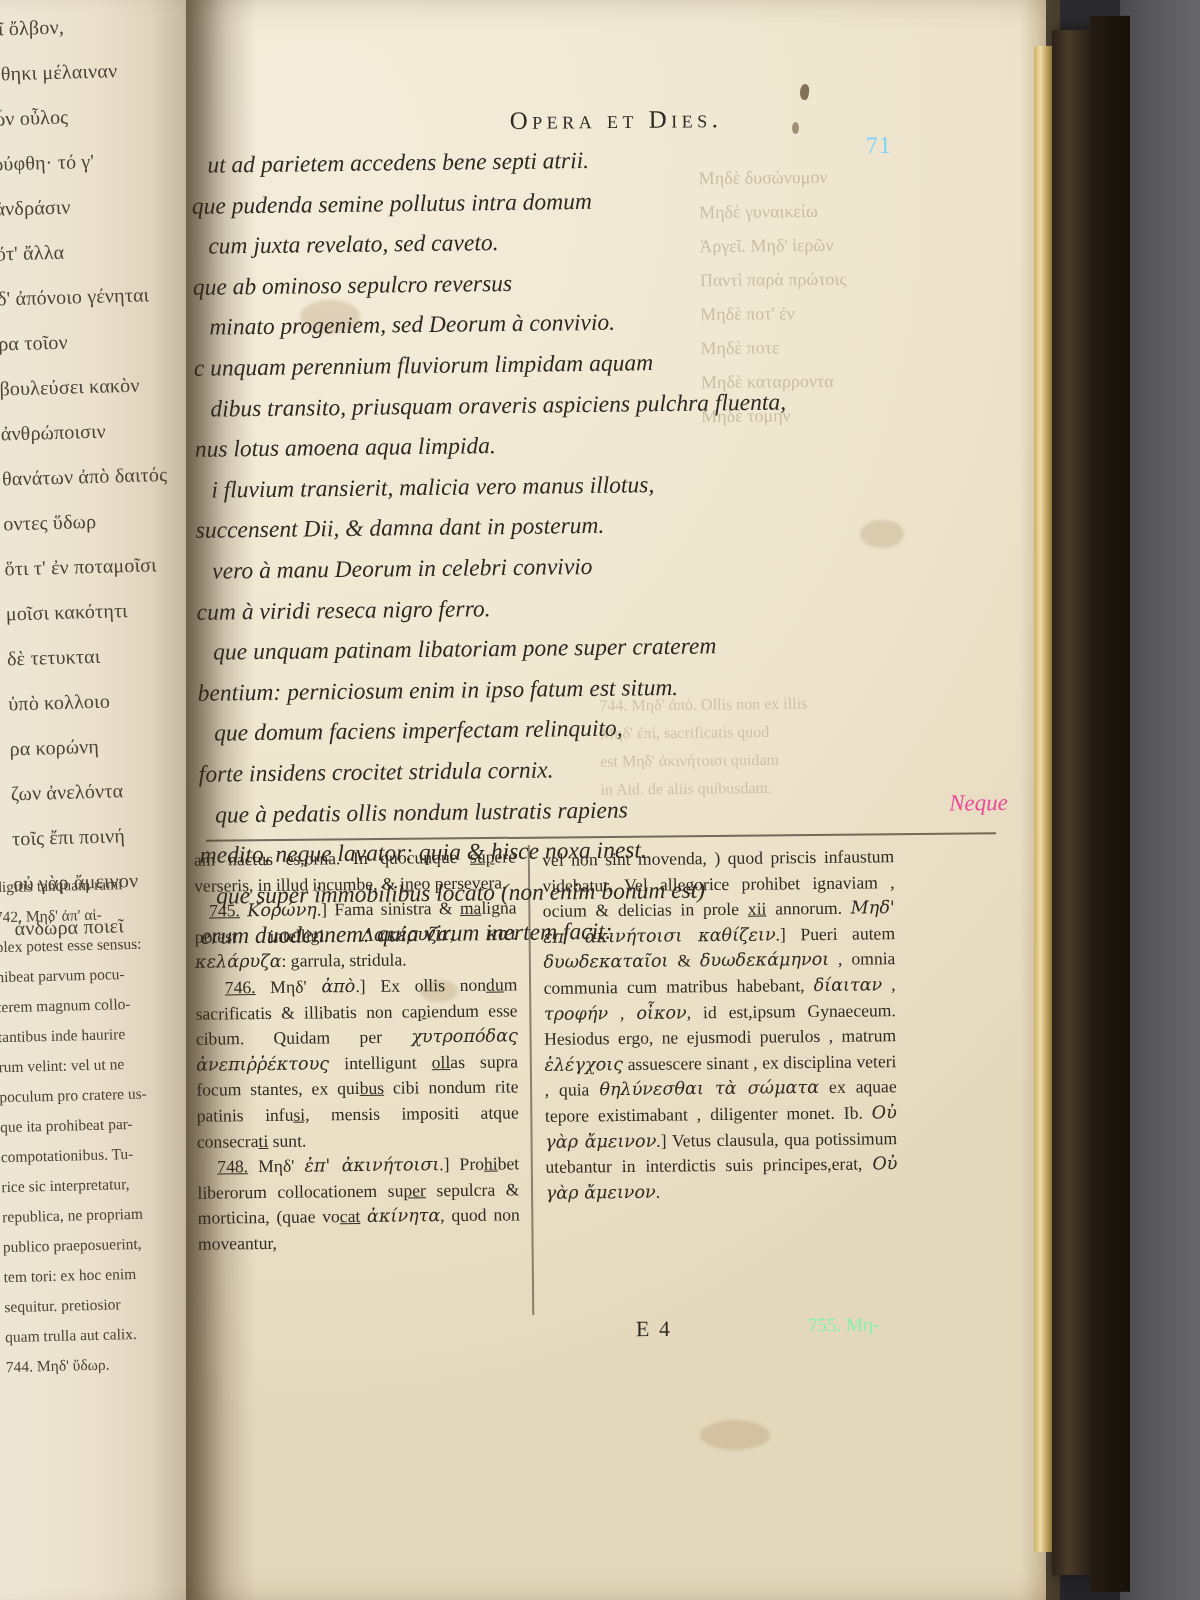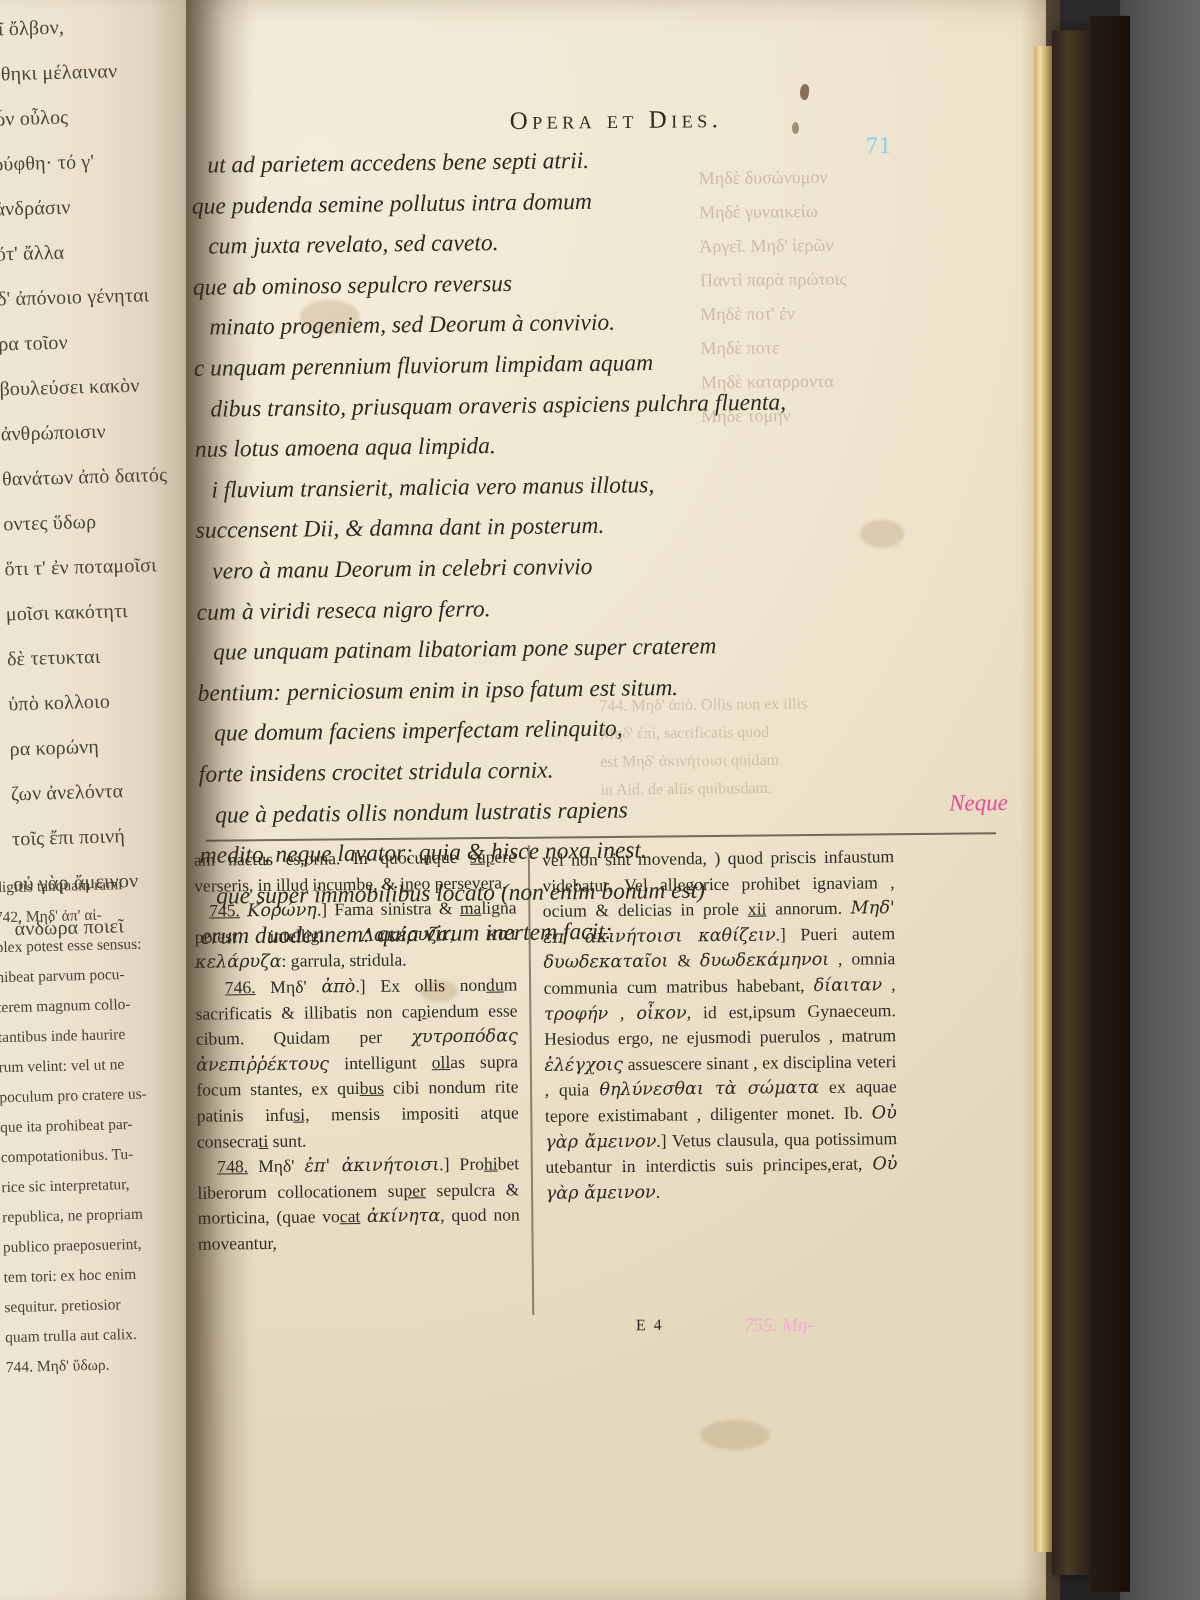--- a/index.html
+++ b/index.html
@@ -220,33 +220,32 @@
   }
   .notes .gk { font-family: "DejaVu Serif", serif; font-style: italic; }
   .notes b { font-weight: normal; text-decoration: underline; }
   .col-left  { left: 196px; width: 322px; }
   .col-right { left: 544px; width: 352px; }
 
   .sig {
     position: absolute;
     left: 636px;
     top: 1316px;
-    font-size: 16px;
+    font-size: 22px;
     color: #2f2a22;
     letter-spacing: 2px;
     transform: rotate(-0.6deg);
   }
   .nextnote {
     position: absolute;
-    left: 744px;
+    left: 808px;
     top: 1314px;
     font-size: 19px;
-    color: #f9a8d4;
+    color: #86efac;
     transform: rotate(-0.6deg);
-    font-style: italic;
   }
 
   
   .ghost {
     position: absolute;
     left: 700px;
     top: 160px;
     width: 230px;
     font-size: 18px;
     line-height: 34px;

